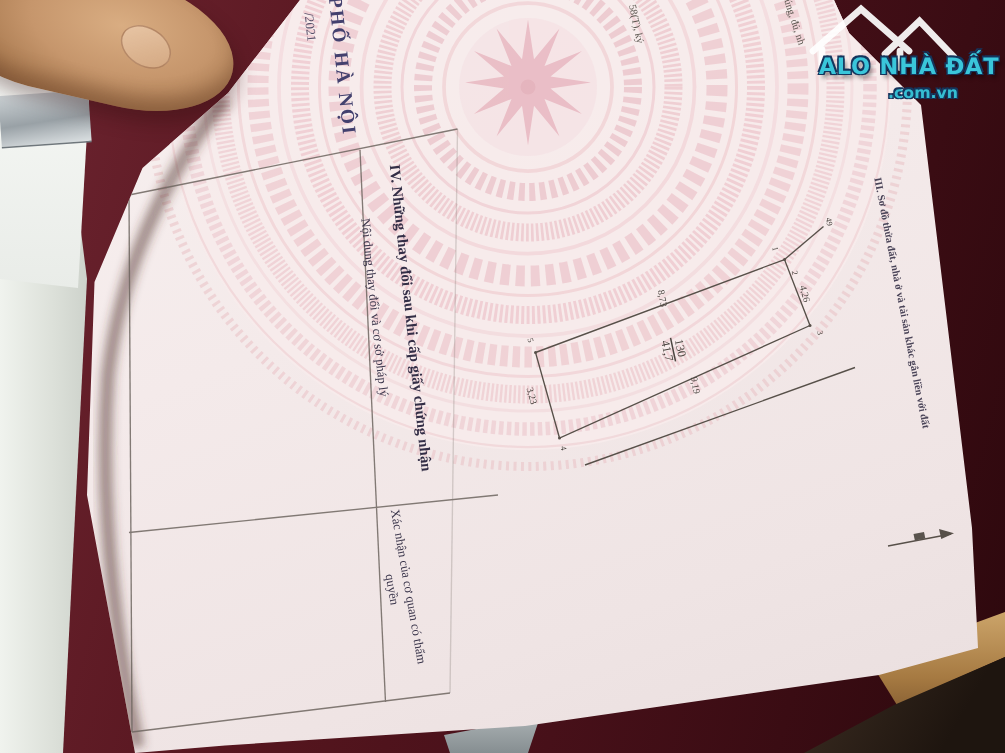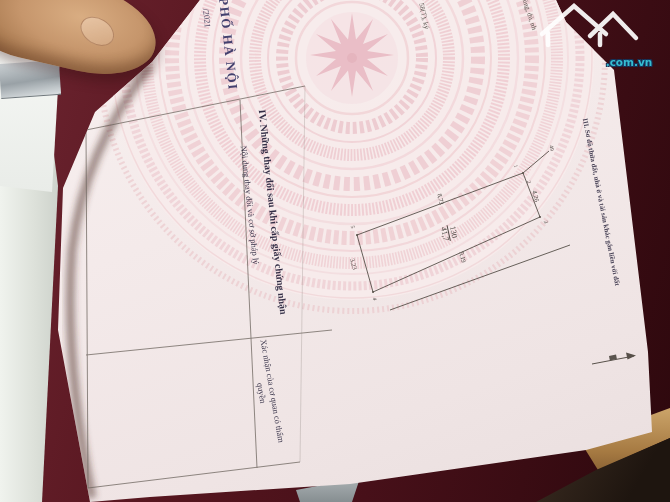--- a/index.html
+++ b/index.html
@@ -44,21 +44,21 @@
     background:radial-gradient(ellipse at 55% 38%,#d9ad82 0%,#c6966c 45%,#aa7b51 76%,#8e6140 100%);
     box-shadow:inset 0 -9px 12px rgba(90,50,30,.38), 5px 7px 12px rgba(50,15,15,.35);}
   .nail{left:98px;top:30px;width:34px;height:24px;transform:rotate(19deg);
     border-radius:50%;
     background:linear-gradient(135deg,#e9c7a7,#d2a67f);
     border:1px solid rgba(150,100,70,.55);}
   
   .wm-brand{left:543px;top:35px;width:126px;text-align:center;
     font-weight:800;font-size:15px;letter-spacing:.5px;color:#3ac6da;
     text-shadow:-1px -1px 0 #15355c,1px -1px 0 #15355c,-1px 1px 0 #15355c,1px 1px 0 #15355c,2px 3px 3px rgba(0,0,0,.45);}
-  .wm-domain{left:592px;top:56px;width:74px;text-align:center;
+  .wm-domain{left:592px;top:56px;width:74px;text-align:left;
     font-weight:700;font-size:10.5px;color:#35bdd2;
     text-shadow:-1px -1px 0 #15355c,1px -1px 0 #15355c,-1px 1px 0 #15355c,1px 1px 0 #15355c;}
   .vignette{left:0;top:0;width:670px;height:502px;
     background:radial-gradient(130% 130% at 42% 45%,rgba(0,0,0,0) 58%,rgba(25,4,8,.28) 100%);}
 </style>
 </head>
 <body>
 
 <div class="scene">
 
@@ -166,16 +166,17 @@
 
   <div class="abs noptr" style="left:0;top:0;width:670px;height:502px;">
     <svg width="670" height="502" viewBox="0 0 670 502" style="position:absolute;left:0;top:0;">
       <g stroke="#ffffff" stroke-width="4.5" fill="none" stroke-linecap="round" opacity=".92">
         <path d="M542,34 L574,6 L606,34"></path>
         <path d="M590,36 L613,14 L636,38"></path>
         <path d="M548,33 L548,45"></path>
         <path d="M600,34 L600,45"></path>
       </g>
     </svg>
+    <div class="abs wm-brand">ALO NHÀ ĐẤT</div>
     <div class="abs wm-domain">.com.vn</div>
   </div>
 
 </div>
 
 </body></html>

